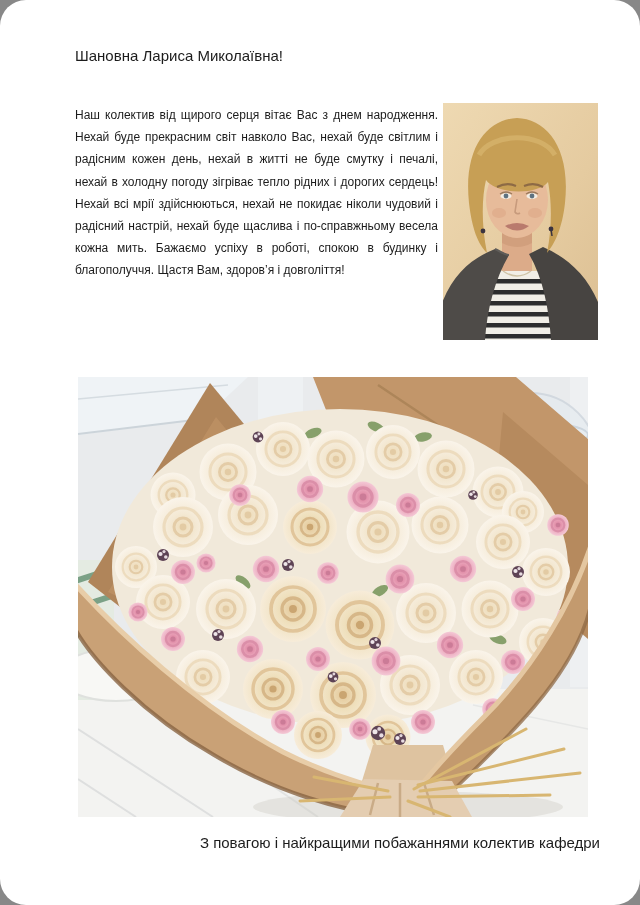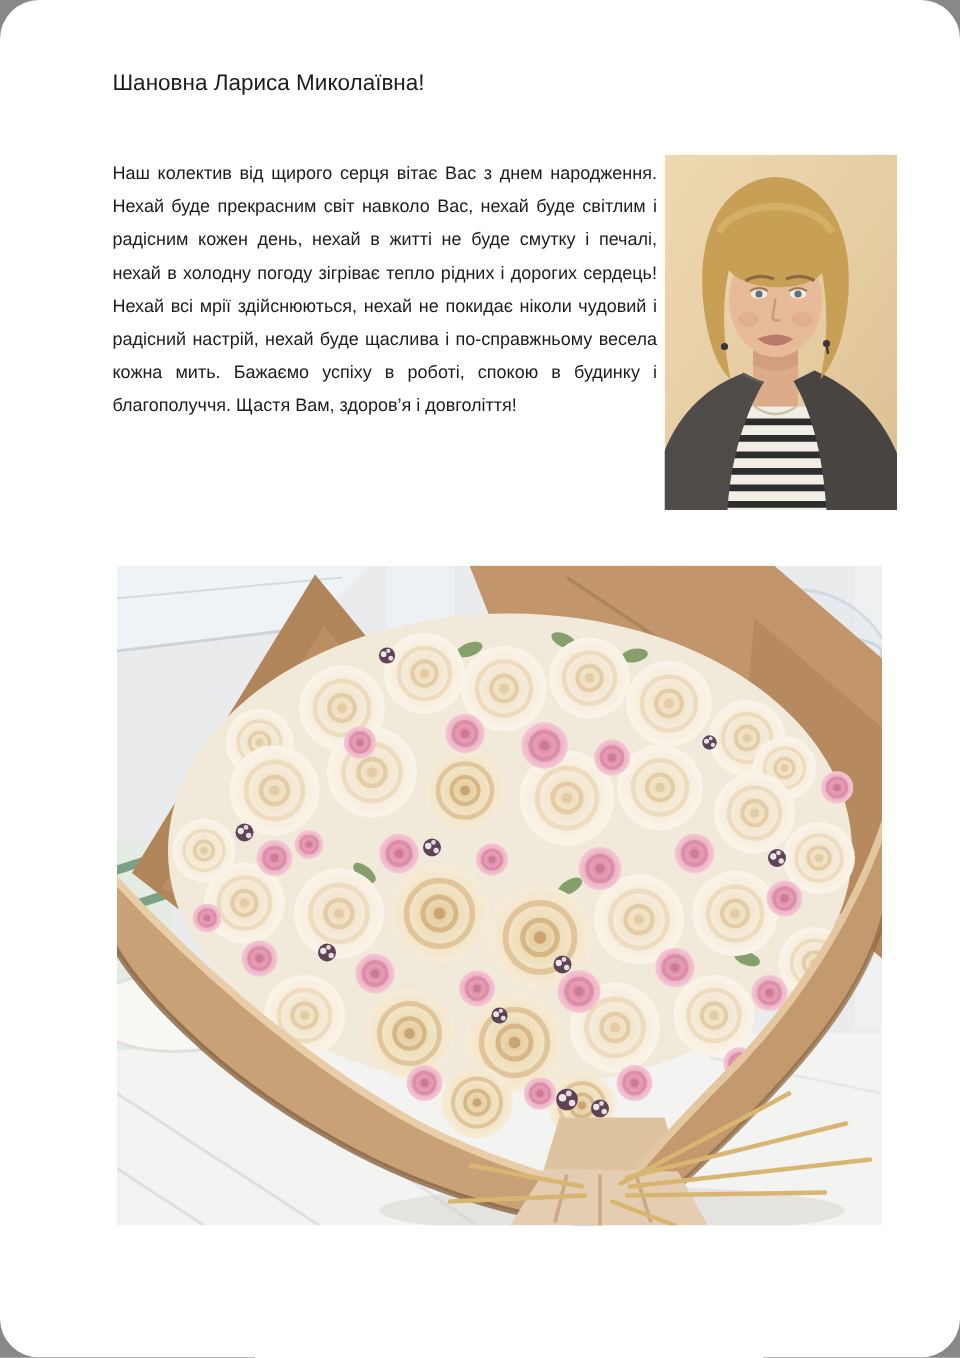--- a/index.html
+++ b/index.html
@@ -284,14 +284,15 @@
           <line x1="340" y1="420" x2="472" y2="418"></line>
           <line x1="336" y1="412" x2="448" y2="352"></line>
           <line x1="310" y1="414" x2="236" y2="400"></line>
           <line x1="312" y1="420" x2="222" y2="424"></line>
           <line x1="330" y1="424" x2="372" y2="440"></line>
         </g>
       </g>
     </svg>
   </div>
 
+  <div class="closing">З повагою і найкращими побажаннями колектив кафедри</div>
 
 </div>
 
 </body></html>

